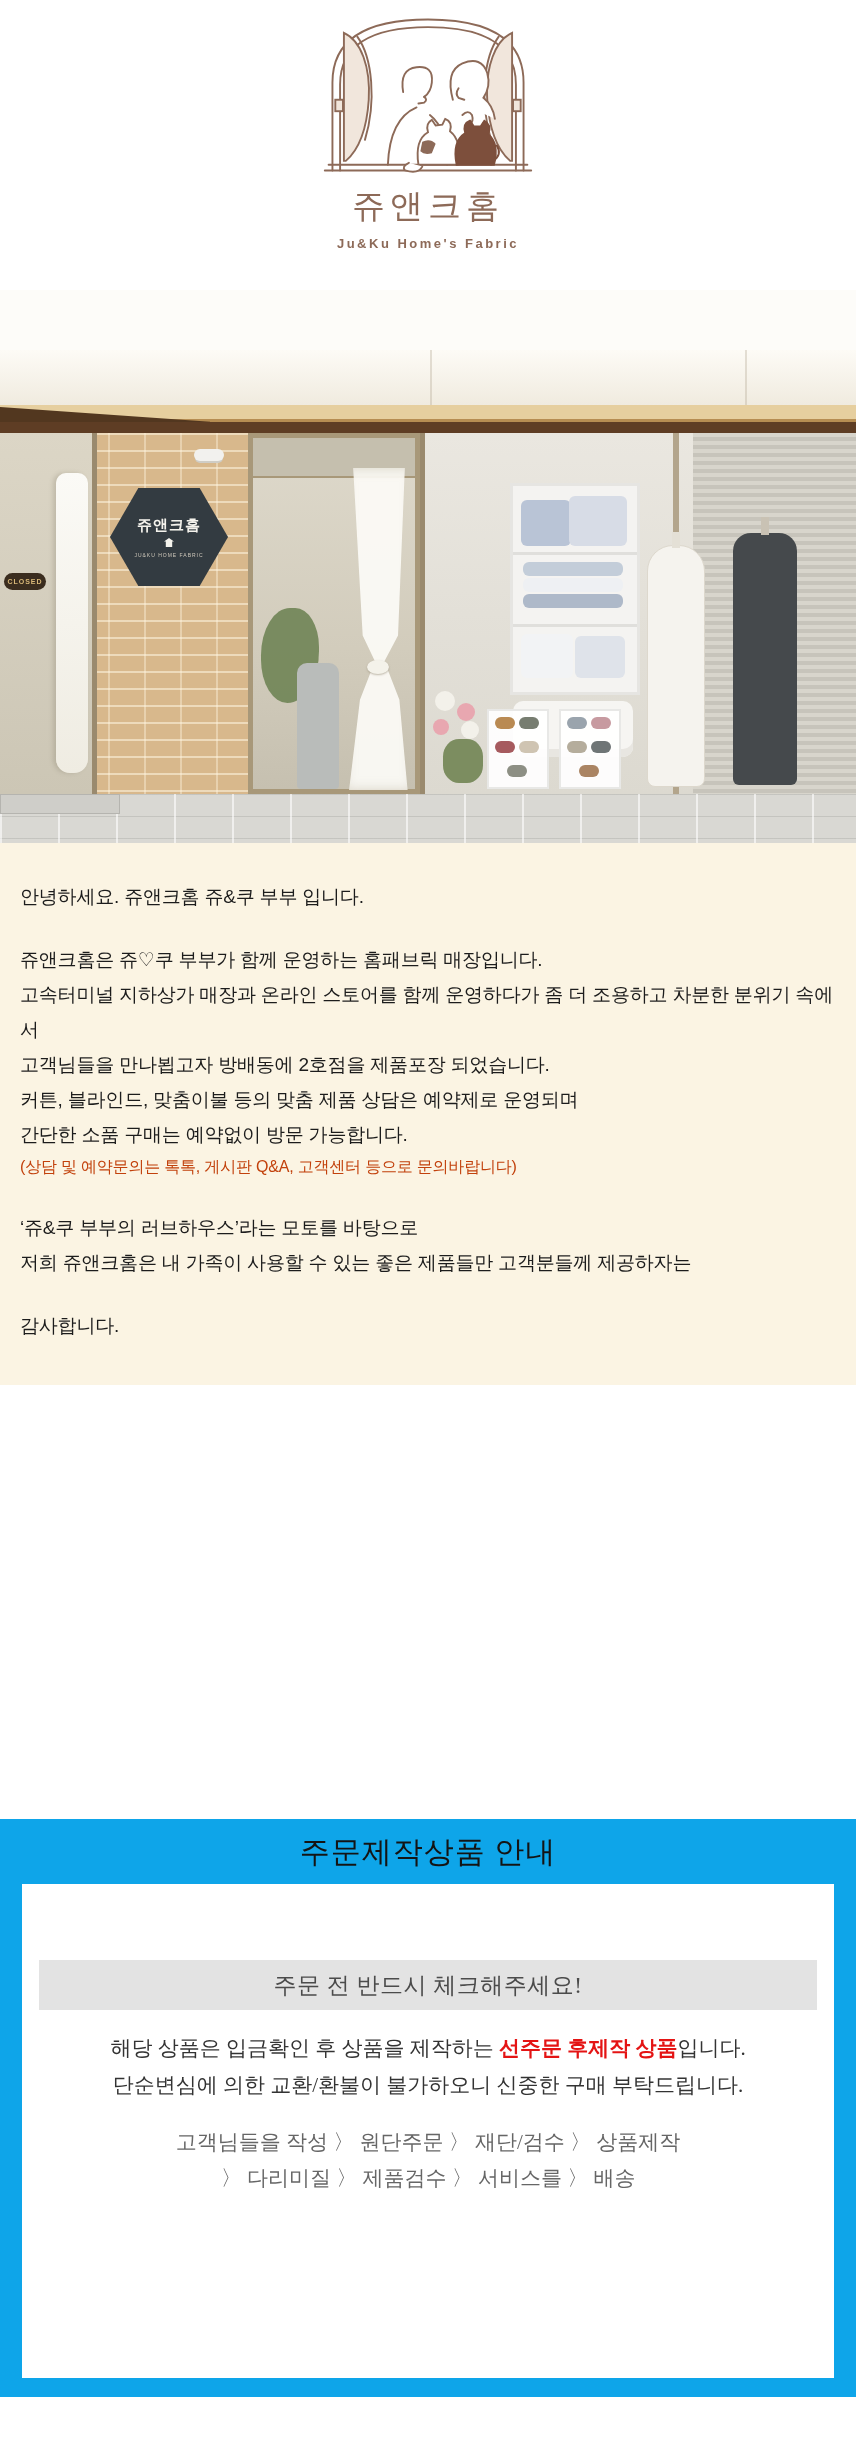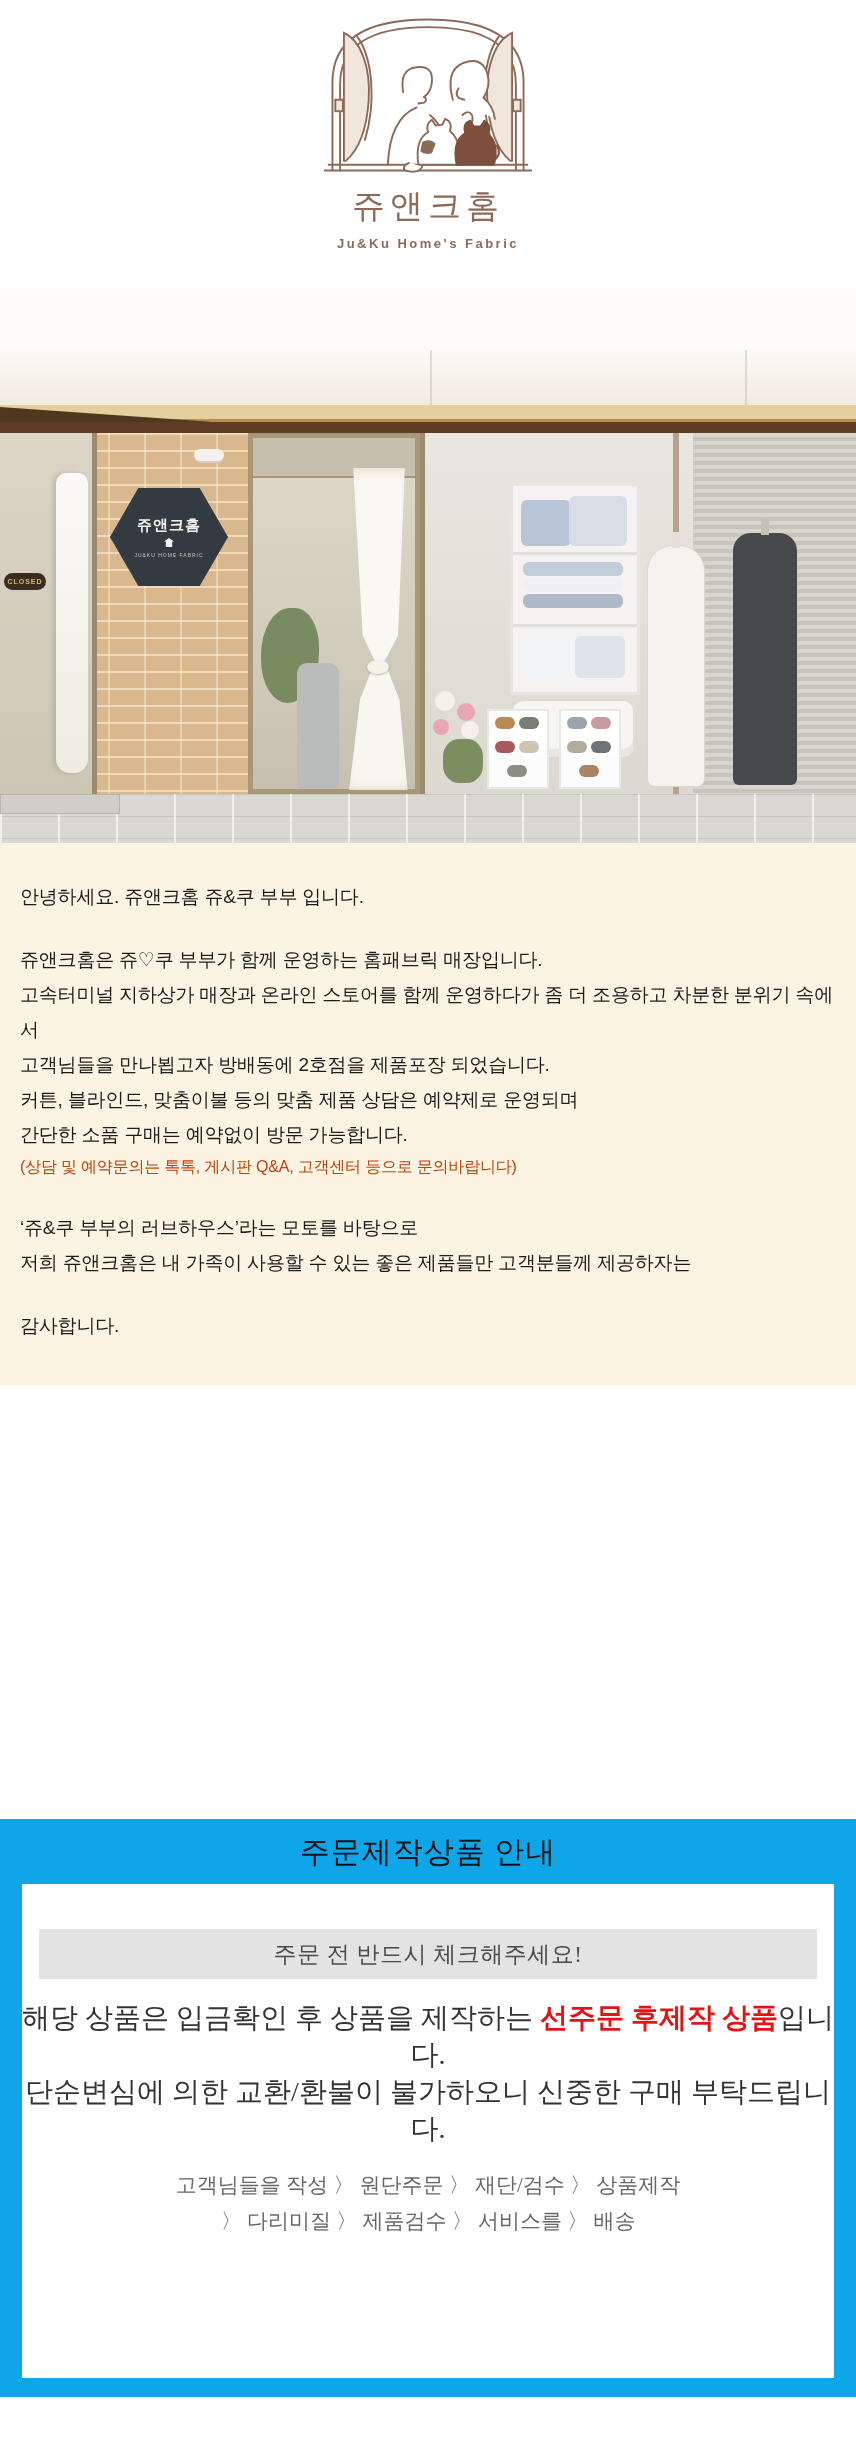--- a/index.html
+++ b/index.html
@@ -92,25 +92,25 @@
          box-sizing:border-box;padding:36px 20px 0;color:#1c1c1c;font-size:19px;line-height:35px;
          letter-spacing:-0.2px;}
   .intro .gap{height:28px;}
   .intro .note{font-size:16px;line-height:30px;color:#c2410c;}
 
   
   .order{position:absolute;top:1773px;left:0;width:856px;height:578px;background:#0ea5e9;
          font-family:"Liberation Serif","DejaVu Serif",serif;margin-top:46px;}
   .order-title{height:65px;line-height:65px;text-align:center;font-size:30px;color:#141414;letter-spacing:1px;}
   .order-card{position:absolute;top:65px;left:22px;right:22px;bottom:19px;background:#ffffff;
-              box-sizing:border-box;padding-top:45px;}
+              box-sizing:border-box;padding-top:76px;}
   .gray-bar{margin:0 17px;height:50px;background:#e3e3e3;display:flex;align-items:center;justify-content:center;
             font-size:23px;color:#4b4b4b;letter-spacing:0.5px;}
   .gray-bar.process-bar{margin-top:20px;height:48px;color:#6f6f6f;font-size:24px;letter-spacing:1px;}
-  .notice{margin-top:20px;text-align:center;font-size:28px;line-height:37px;color:#333;}
+  .notice{margin-top:20px;text-align:center;font-size:21px;line-height:37px;color:#333;}
   .notice .red{color:#e41414;font-weight:bold;}
   .process{margin-top:20px;text-align:center;font-size:21px;line-height:36px;color:#666;}
 </style>
 </head>
 <body>
 
 <div class="page">
 
   <div class="logo-block">
     <svg class="logo-art" width="250" height="172" viewBox="0 0 260 180">

